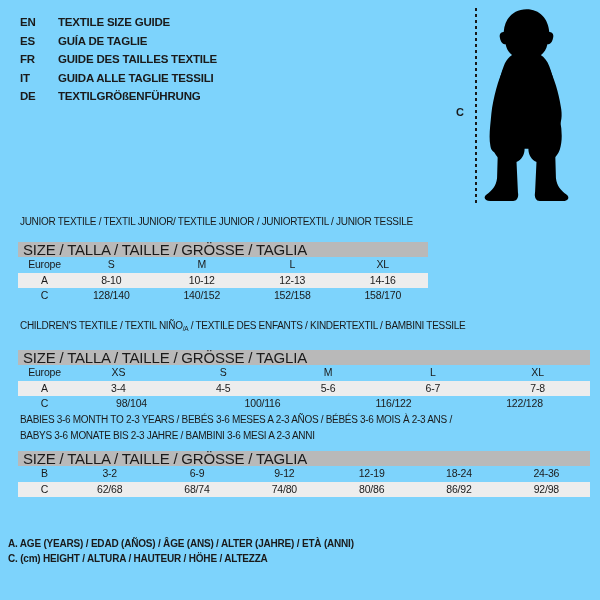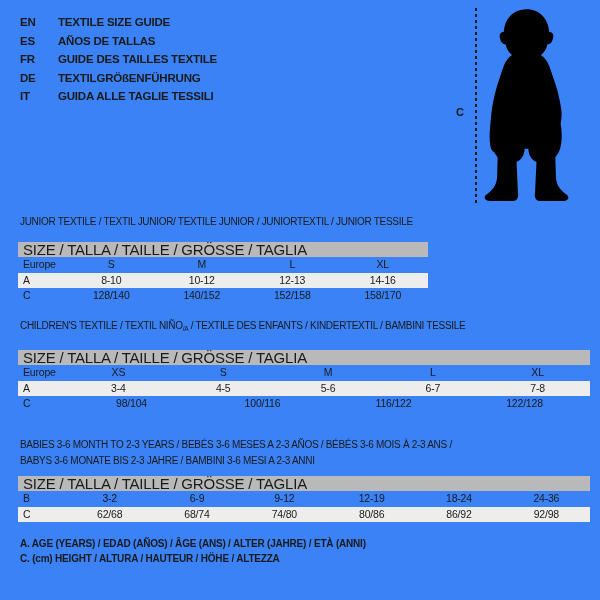--- a/index.html
+++ b/index.html
@@ -1,75 +1,75 @@
 <!DOCTYPE html>
 <html><head>
 <meta charset="utf-8">
 <style>
   * { margin:0; padding:0; box-sizing:border-box; }
   html,body { width:600px; height:600px; background:#fff; }
   body { font-family:"Liberation Sans", sans-serif; color:#1a1a1a; }
-  .page { position:relative; width:600px; height:600px; background:#3b82f6; overflow:hidden; }
+  .page { position:relative; width:600px; height:600px; background:#7dd3fc; overflow:hidden; }
 
   
   .lang-header { position:absolute; left:20px; top:13px; }
   .lang-row { display:flex; font-weight:bold; font-size:11.5px; line-height:18.5px; letter-spacing:-0.2px; white-space:nowrap; }
   .lang-code { width:38px; }
 
   
   .dotted-line { position:absolute; left:475px; top:8px; width:2px; height:198px;
     background:repeating-linear-gradient(to bottom, #1a1a1a 0 3px, transparent 3px 6px); }
   .c-label { position:absolute; left:456px; top:106px; font-weight:bold; font-size:11px; }
   .baby-svg { position:absolute; left:479px; top:7px; width:95px; height:200px; }
 
   
   .section { position:absolute; left:18px; }
   .sec0 { top:216px; width:410px; }
   .sec1 { top:320px; width:572px; }
-  .sec2 { top:437px; width:572px; }
+  .sec2 { top:412px; width:572px; }
   .sec-title { font-weight:normal; font-size:10px; line-height:12px; letter-spacing:-0.3px; white-space:nowrap; margin-left:2px; }
   .sec0 .sec-title { margin-bottom:14px; }
   .sec1 .sec-title { margin-bottom:15px; }
   .sec2 .sec-title { line-height:16px; margin-bottom:7px; }
   .sub { font-size:0.65em; vertical-align:-2px; }
 
   .size-header { height:15px; line-height:15px; font-size:15px; padding-left:5px; letter-spacing:-0.2px; }
   .trow { display:flex; height:15.5px; line-height:15.5px; font-size:10.5px; letter-spacing:-0.2px; }
-  .tlabel { width:48px; padding-left:5px; text-align:left; }
+  .tlabel { width:48px; padding-left:5px; text-align:center; }
   .tcell { flex:1; text-align:center; }
 
   
-  .notes { position:absolute; left:20px; top:536px; }
+  .notes { position:absolute; left:8px; top:536px; }
   .note-line { font-weight:bold; font-size:10px; line-height:15.2px; letter-spacing:-0.2px; white-space:nowrap; }
 </style>
 </head>
 <body>
 
 <div class="page">
 
   <div class="lang-header" id="langHeader">
       <div class="lang-row">
         <span class="lang-code">EN</span>
         <span class="lang-text">TEXTILE SIZE GUIDE</span>
       </div>
       <div class="lang-row">
         <span class="lang-code">ES</span>
-        <span class="lang-text">AÑOS DE TALLAS</span>
+        <span class="lang-text">GUÍA DE TAGLIE</span>
       </div>
       <div class="lang-row">
         <span class="lang-code">FR</span>
         <span class="lang-text">GUIDE DES TAILLES TEXTILE</span>
       </div>
       <div class="lang-row">
+        <span class="lang-code">IT</span>
+        <span class="lang-text">GUIDA ALLE TAGLIE TESSILI</span>
+      </div>
+      <div class="lang-row">
         <span class="lang-code">DE</span>
         <span class="lang-text">TEXTILGRÖßENFÜHRUNG</span>
-      </div>
-      <div class="lang-row">
-        <span class="lang-code">IT</span>
-        <span class="lang-text">GUIDA ALLE TAGLIE TESSILI</span>
       </div>
     </div>
 
   <div class="dotted-line"></div>
   <div class="c-label">C</div>
 
   <svg class="baby-svg" viewBox="0 0 100 210" aria-hidden="true">
     <g id="babyFill">
 
       <path d="M50,2 C64,2 73,12 74,26 C77,26 79,28 78,32 C77,37 75,39 72,39 C70,49 62,55 50,55 C38,55 30,49 28,39 C25,39 23,37 22,32 C21,28 23,26 26,26 C27,12 36,2 50,2 Z" fill="#000000"></path>

